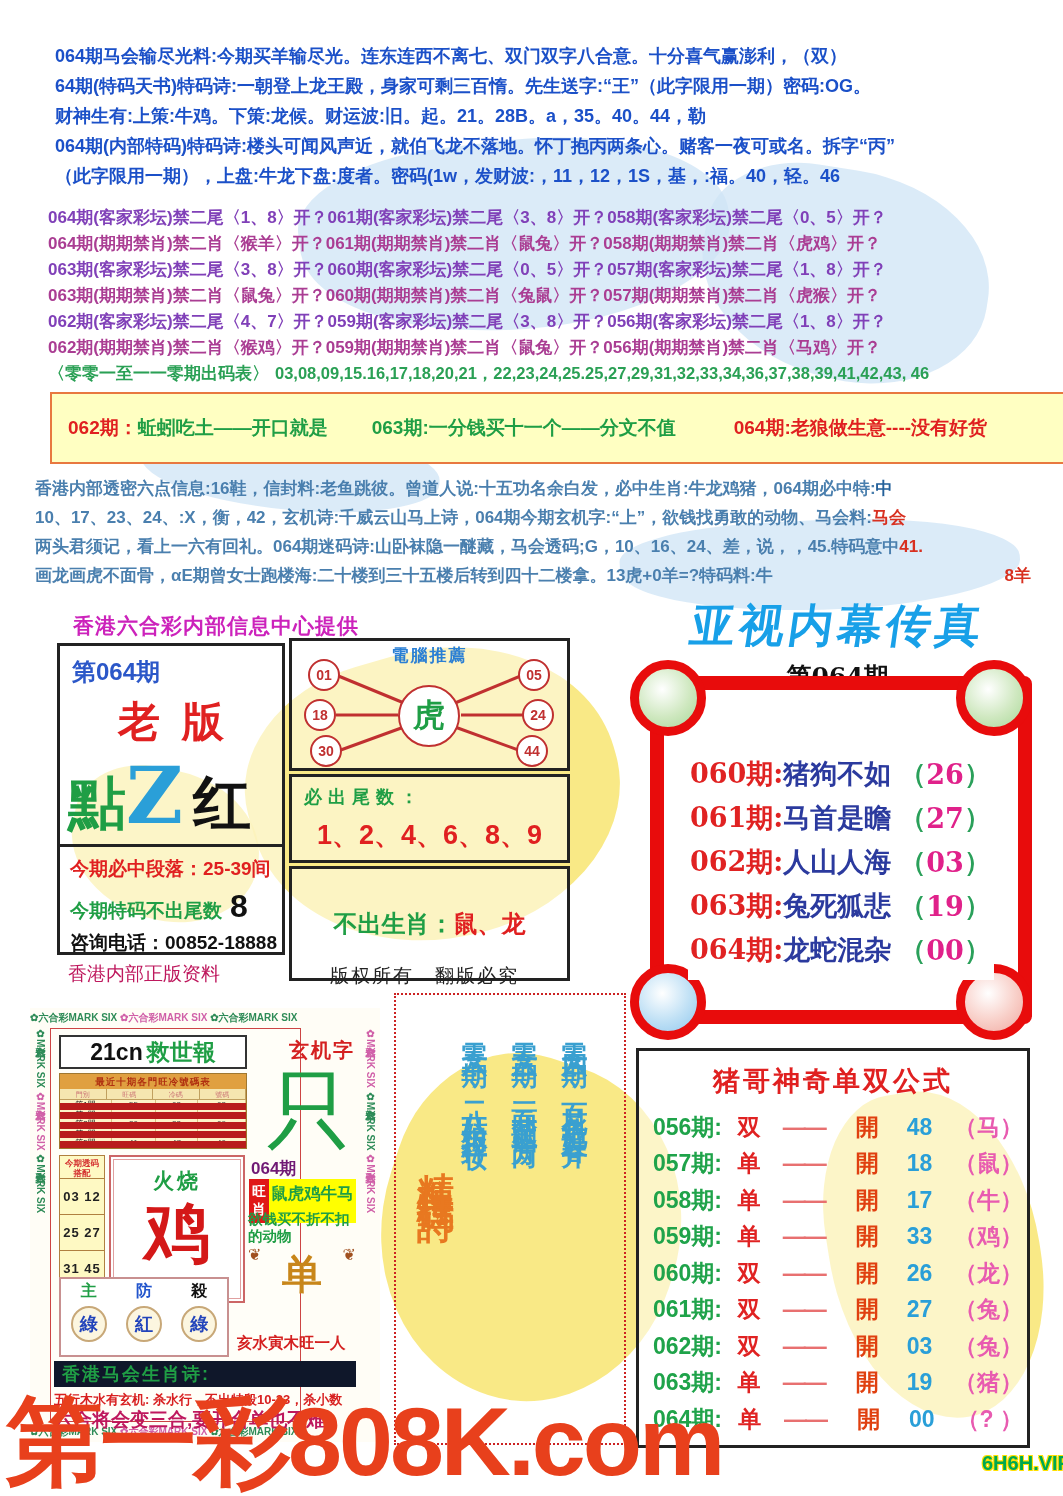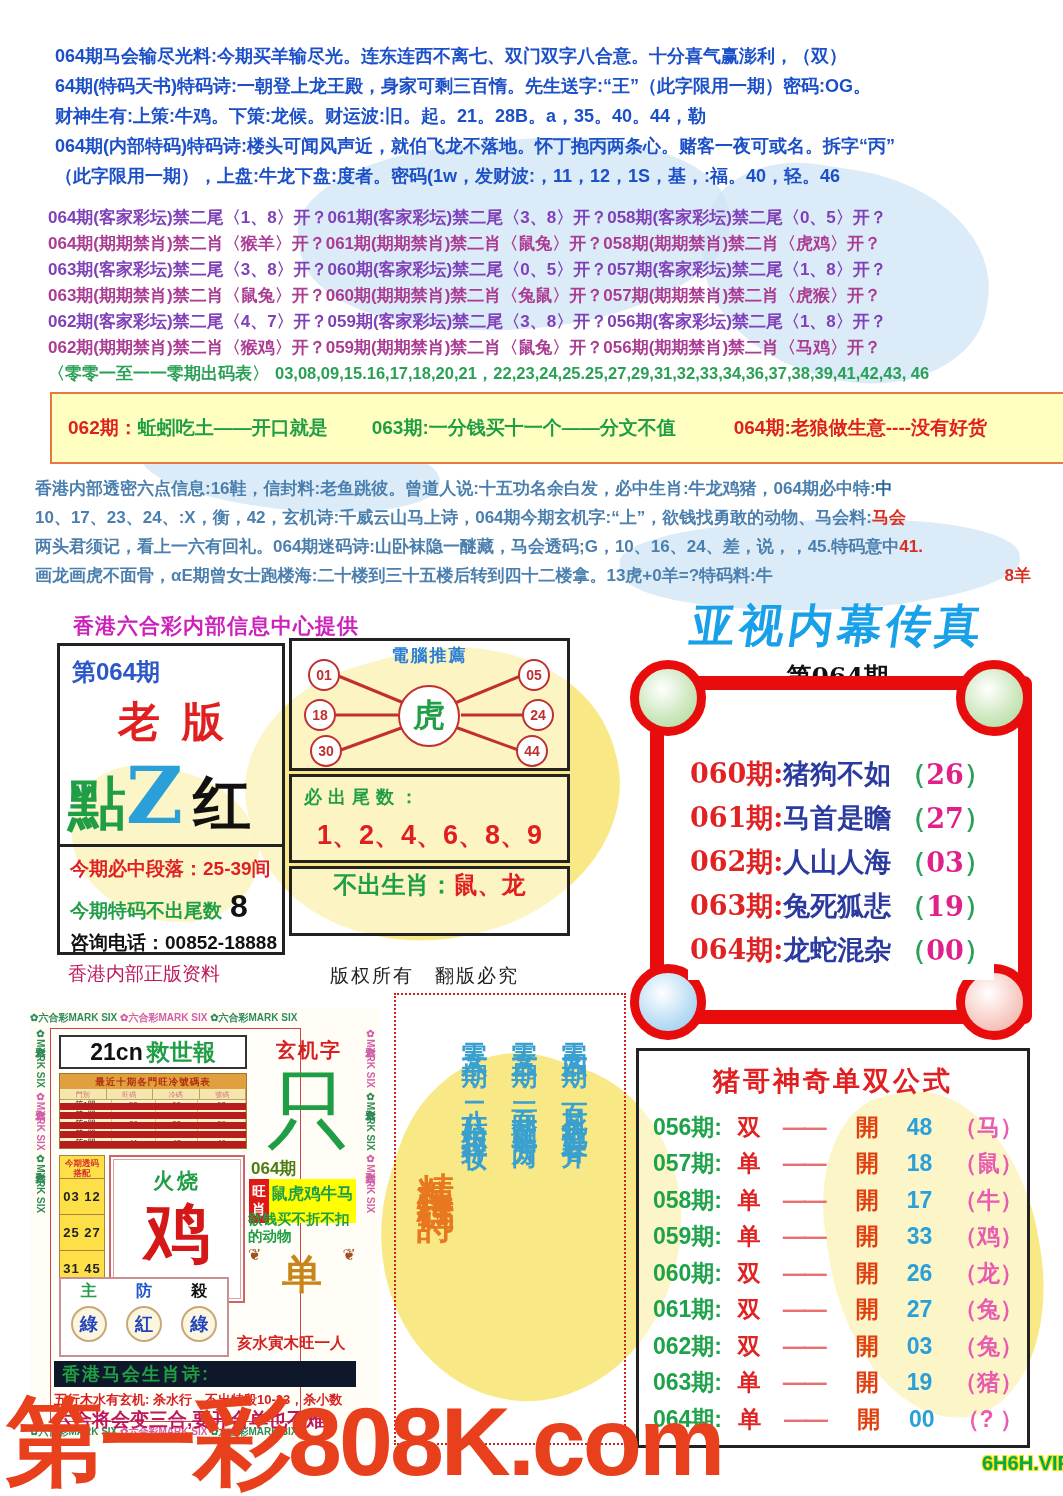--- a/index.html
+++ b/index.html
@@ -65,21 +65,21 @@
     color:#2a7fd4; font-size:17px; font-weight:bold; letter-spacing:2px; }
   .node { position:absolute; border:2.5px solid #c03030; border-radius:50%; background:#fff;
     display:flex; align-items:center; justify-content:center; color:#c03030; font-weight:bold; }
   .node.small { width:32px; height:32px; font-size:14px; }
   .node.big { width:62px; height:62px; font-size:32px; }
   .node.big span { color:#1f9e45; font-family:"DejaVu Serif",serif; font-weight:bold; }
   .tails { left:289px; top:774px; width:281px; height:89px; }
   .tails .lbl { position:absolute; left:12px; top:8px; color:#1f9e45; font-size:18px; font-weight:bold; letter-spacing:6px; }
   .tails .val { position:absolute; left:0; top:40px; width:100%; text-align:center;
     color:#e02020; font-size:27px; font-weight:bold; }
-  .nozodiac { left:289px; top:866px; width:281px; height:70px; display:flex; align-items:flex-start; justify-content:center; }
+  .nozodiac { left:289px; top:866px; width:281px; height:115px; display:flex; align-items:center; justify-content:center; }
   .nozodiac .lbl { color:#1f9e45; font-size:24px; font-weight:bold; }
   .nozodiac .val { color:#e02020; font-size:24px; font-weight:bold; }
   .c-footer { position:absolute; left:330px; top:963px; color:#222; font-size:19px; letter-spacing:2px; z-index:2;}
 
   
   .atv-title { position:absolute; left:635px; top:596px; width:405px; text-align:center;
     color:#18a0e8; font-size:45px; font-weight:bold; font-family:"DejaVu Serif",serif;
     transform:skewX(-8deg); letter-spacing:4px; z-index:2; }
   .atv-period { position:absolute; left:640px; top:660px; width:395px; text-align:center;
     color:#111; font-size:25px; font-weight:bold; font-family:"DejaVu Serif",serif; z-index:2;}
@@ -105,41 +105,41 @@
   .ms-top { left:0; top:0; width:350px; height:20px; line-height:20px; }
   .ms-bottom { left:0; top:414px; width:350px; height:20px; line-height:20px; }
   .ms-left, .ms-right { writing-mode:vertical-rl; width:20px; height:394px; top:20px; line-height:20px;}
   .ms-left { left:0; } .ms-right { left:330px; }
   .card21-inner { position:absolute; left:20px; top:20px; width:251px; height:394px;
     border:1.5px solid #cc4444; background:#fffef8; }
   .box21 { position:absolute; left:8px; top:6px; width:188px; height:34px; border:2px solid #333;
     display:flex; align-items:center; justify-content:center; white-space:nowrap; background:#fff;}
   .box21 .cn { font-size:23px; font-weight:bold; color:#111; }
   .box21 .name { font-size:23px; font-weight:bold; color:#1f9e45; font-family:"DejaVu Serif",serif; margin-left:4px;}
-  .xj-label { position:absolute; left:212px; top:8px; width:92px; text-align:center;
+  .xj-label { position:absolute; left:212px; top:8px; width:92px; text-align:right;
     color:#d42020; font-size:20px; font-weight:bold; letter-spacing:2px;}
   .xj-char { position:absolute; left:212px; top:34px; width:92px; text-align:center;
     color:#1f9e45; font-size:86px; line-height:1.1; font-family:"DejaVu Serif",serif; }
   .t21 { position:absolute; left:8px; top:44px; width:188px; height:76px; border:1px solid #a07830; }
   .t21-title { height:15px; background:#e0a040; color:#b03010; font-size:9.5px; font-weight:bold;
     text-align:center; line-height:15px; letter-spacing:1px;}
   .t21-head { display:flex; height:11px; background:#f5e6b0; border-bottom:1px solid #c0a060;}
   .t21-head span { flex:1; font-size:7px; color:#cc7777; text-align:center; line-height:11px; border-right:1px solid #c0a060;}
   .t21-row { display:flex; height:9.6px; background:#fdf3c8; border-bottom:7px solid #b91c1c;}
   .t21-row span { font-size:8px; color:#444; text-align:center; line-height:9.6px; border-right:1px solid #d8c080; overflow:hidden;}
   .t21-row .c0 { width:52px; color:#222; } .t21-row .c1 { width:44px; } .t21-row .c2 { width:42px; } .t21-row .c3 { flex:1; }
-  .combo { position:absolute; left:8px; top:126px; width:46px; height:148px; border:1.5px solid #b08040; background:#fde047;}
+  .combo { position:absolute; left:8px; top:126px; width:46px; height:148px; border:1.5px solid #b08040; background:#fef9c3;}
   .combo .hd { color:#d43030; font-size:8.5px; font-weight:bold; text-align:center; line-height:10px; padding-top:2px;}
   .combo .cell { height:36px; border-top:1px solid #b08040; display:flex; align-items:center; justify-content:center;
     font-size:13px; font-weight:bold; color:#222; letter-spacing:1px;}
   .fire-frame { position:absolute; left:58px; top:126px; width:136px; height:148px;
     border:2px solid #cc6666; outline:1px solid #e0a0a0; outline-offset:-5px; background:#fff; text-align:center;}
   .fire-frame .fire { color:#1f9e45; font-size:21px; font-weight:bold; margin-top:10px; letter-spacing:3px;}
   .fire-frame .chick { color:#d41818; font-size:66px; font-weight:bold; line-height:1.15; font-family:"DejaVu Serif",serif;}
-  .r21-period { position:absolute; left:200px; top:128px; color:#4d7c0f; font-size:17px; font-weight:bold; }
+  .r21-period { position:absolute; left:200px; top:128px; color:#701a75; font-size:17px; font-weight:bold; }
   .wang { position:absolute; left:198px; top:150px; display:flex; align-items:stretch; }
   .wang .wl { background:#e01818; color:#fff; font-size:14px; font-weight:bold; padding:4px 3px; }
   .wang .wv { background:#ffff00; color:#1f9e45; font-size:16.5px; font-weight:bold; padding:4px 2px; white-space:nowrap;}
   .wish { position:absolute; left:197px; top:182px; width:110px; color:#1f9e45; font-size:14.5px; font-weight:bold; line-height:17px;}
   .dan-frame { position:absolute; left:197px; top:218px; width:108px; height:82px; text-align:center; }
   .dan-frame::before, .dan-frame::after { content:"❦"; position:absolute; top:-2px; color:#a05020; font-size:16px; }
   .dan-frame::before { left:0; } .dan-frame::after { right:0; }
   .dan-frame .dan { color:#c8861a; font-size:40px; font-weight:bold; font-family:"DejaVu Serif",serif; }
   .haishui { position:absolute; left:186px; top:304px; width:124px; color:#d42020; font-size:15.5px; font-weight:bold; white-space:nowrap;}
   .zfs-box { position:absolute; left:8px; top:248px; width:170px; height:80px; border:2px solid #c89090; background:#fff;

